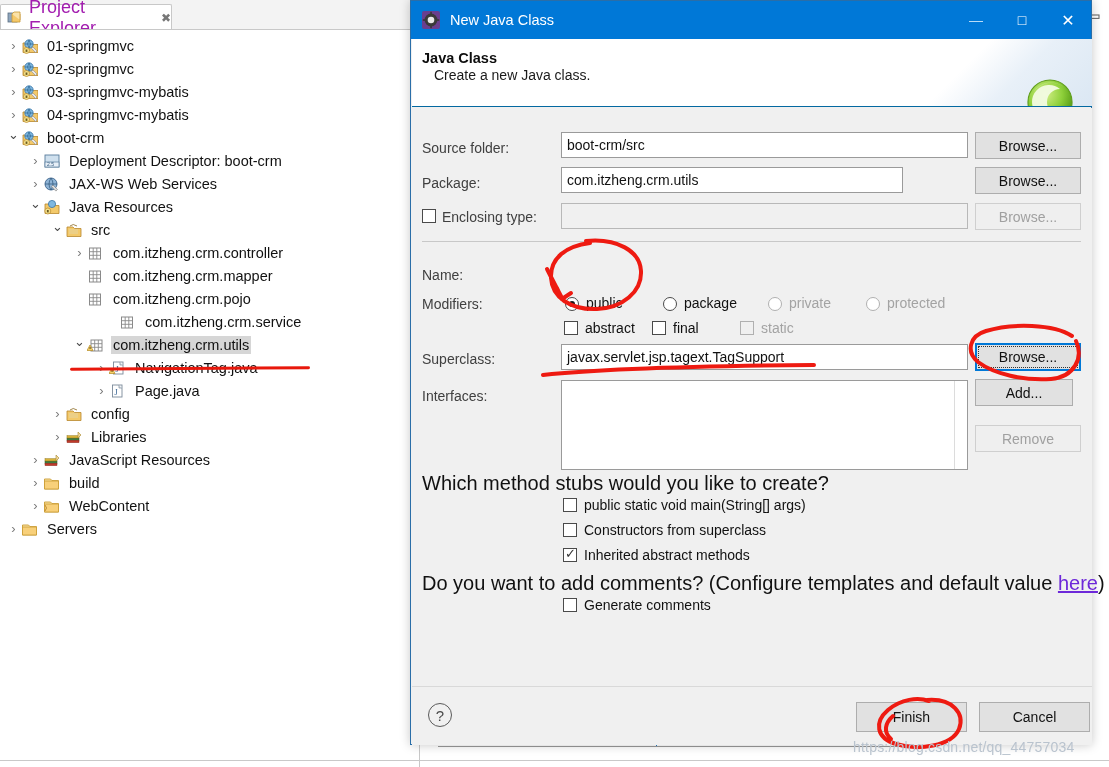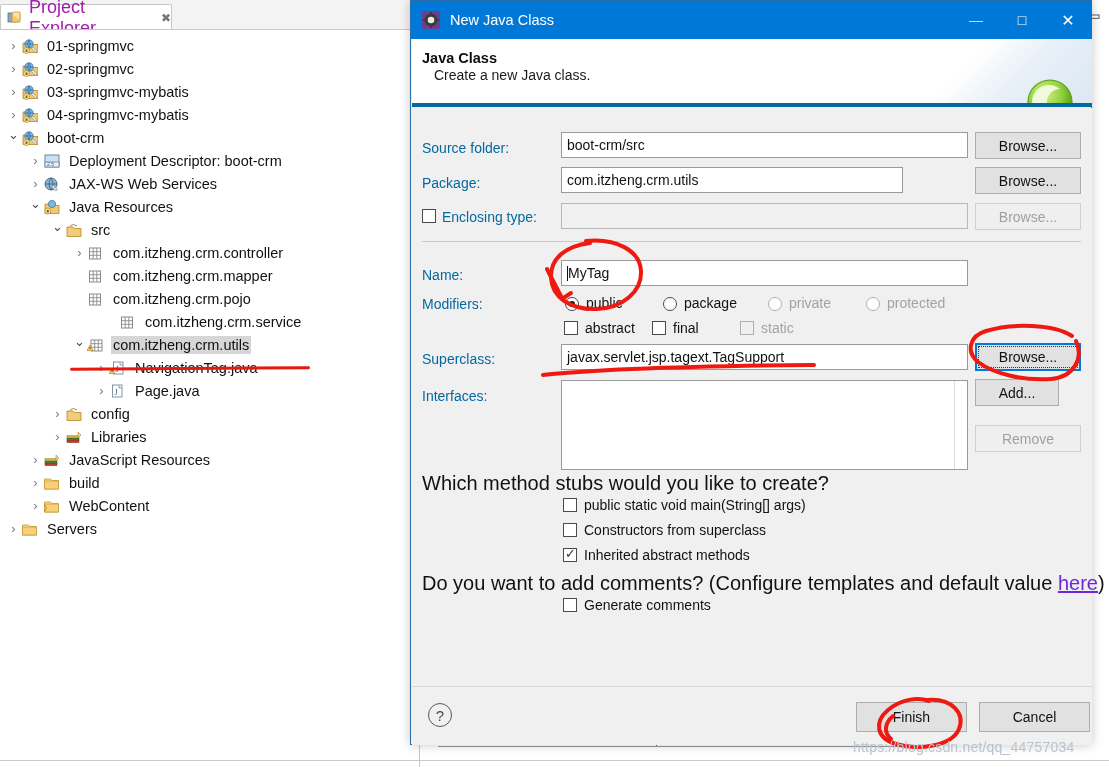--- a/index.html
+++ b/index.html
@@ -123,42 +123,42 @@
   #titlebar .win-btn {
     width: 46px; height: 38px; display:flex; align-items:center; justify-content:center;
     color: #ffffff; font-size: 14px;
   }
   #titlebar .win-btn.min { color: #b9dcf7; }
   #titlebar .win-btn.close { font-size: 16px; }
 
   #dlg-header {
     position: absolute; left: 1px; top: 38px; width: 680px; height: 68px;
     background: #ffffff;
-    border-bottom: 4px solid #0369a1;
+    border-bottom: 1px solid #0369a1;
     overflow: hidden;
   }
   #dlg-header .hdr-title {
     position: absolute; left: 10px; top: 11px;
     font-size: 14.5px; font-weight: bold; color: #0d0d0d;
   }
   #dlg-header .hdr-sub {
     position: absolute; left: 22px; top: 28px;
     font-size: 14px; color: #1a1a1a;
   }
   #dlg-header .hdr-wash {
     position: absolute; right: 0; top: 0; width: 190px; height: 68px;
     background: linear-gradient(135deg, #ffffff 0%, #ffffff 35%, #e8f0f8 60%, #dbe7f3 100%);
   }
   #dlg-header .hdr-logo { position: absolute; right: 16px; top: 38px; }
 
   #dlg-body {
     position: absolute; left: 1px; top: 107px; width: 680px; height: 578px;
     background: #f0f0f0;
   }
-  .flabel { font-size: 14px; color: #0369a1; white-space: nowrap; }
+  .flabel { font-size: 14px; color: #404040; white-space: nowrap; }
 
   .tbox {
     position: absolute;
     background: #ffffff;
     border: 1px solid #9a9a9a;
     font-size: 14px;
     color: #111;
     padding: 2px 5px;
     display: flex; align-items: center;
     font-family: "Liberation Sans", sans-serif;
@@ -625,21 +625,20 @@
       <div class="btn" style="left:563px;top:59px;width:106px;height:27px;">Browse...</div>
 
       <div class="cbox" style="left:10px;top:101px;"></div>
       <div class="flabel" style="position:absolute;left:30px;top:101px;">Enclosing type:</div>
       <div class="tbox disabled" style="left:149px;top:95px;width:407px;height:26px;"></div>
       <div class="btn disabled" style="left:563px;top:95px;width:106px;height:27px;">Browse...</div>
 
       <div style="position:absolute;left:10px;top:133px;width:659px;height:1px;background:#c8c8c8;"></div>
 
       <div class="flabel" style="position:absolute;left:10px;top:159px;">Name:</div>
-      <div class="tbox" style="left:149px;top:152px;width:407px;height:26px;"><span class="caret"></span>MyTag</div>
 
       <div class="flabel" style="position:absolute;left:10px;top:188px;">Modifiers:</div>
 
       <div class="radio" style="left:153px;top:189px;">
         <span class="dot"></span>
       </div>
       <div class="ctext" style="left:174px;top:187px;">public</div>
 
       <div class="radio" style="left:251px;top:189px;"></div>
       <div class="ctext" style="left:272px;top:187px;">package</div>
@@ -663,21 +662,21 @@
       <div class="tbox" style="left:149px;top:236px;width:407px;height:26px;">javax.servlet.jsp.tagext.TagSupport</div>
       <div class="btn focused" style="left:563px;top:235px;width:106px;height:28px;position:absolute;">
         <span class="inner-focus"></span>
         <span>Browse...</span>
       </div>
 
       <div class="flabel" style="position:absolute;left:10px;top:280px;">Interfaces:</div>
       <div class="listbox" style="left:149px;top:272px;width:407px;height:90px;">
         <div class="lb-scroll"></div>
       </div>
-      <div class="btn" style="left:563px;top:271px;width:84px;height:27px;">Add...</div>
+      <div class="btn" style="left:563px;top:271px;width:98px;height:27px;">Add...</div>
       <div class="btn disabled" style="left:563px;top:317px;width:106px;height:27px;">Remove</div>
 
       <div class="plain" style="left:10px;top:364px;">Which method stubs would you like to create?</div>
 
       <div class="cbox" style="left:151px;top:390px;"></div>
       <div class="ctext" style="left:172px;top:389px;">public static void main(String[] args)</div>
 
       <div class="cbox" style="left:151px;top:415px;"></div>
       <div class="ctext" style="left:172px;top:414px;">Constructors from superclass</div>
 

